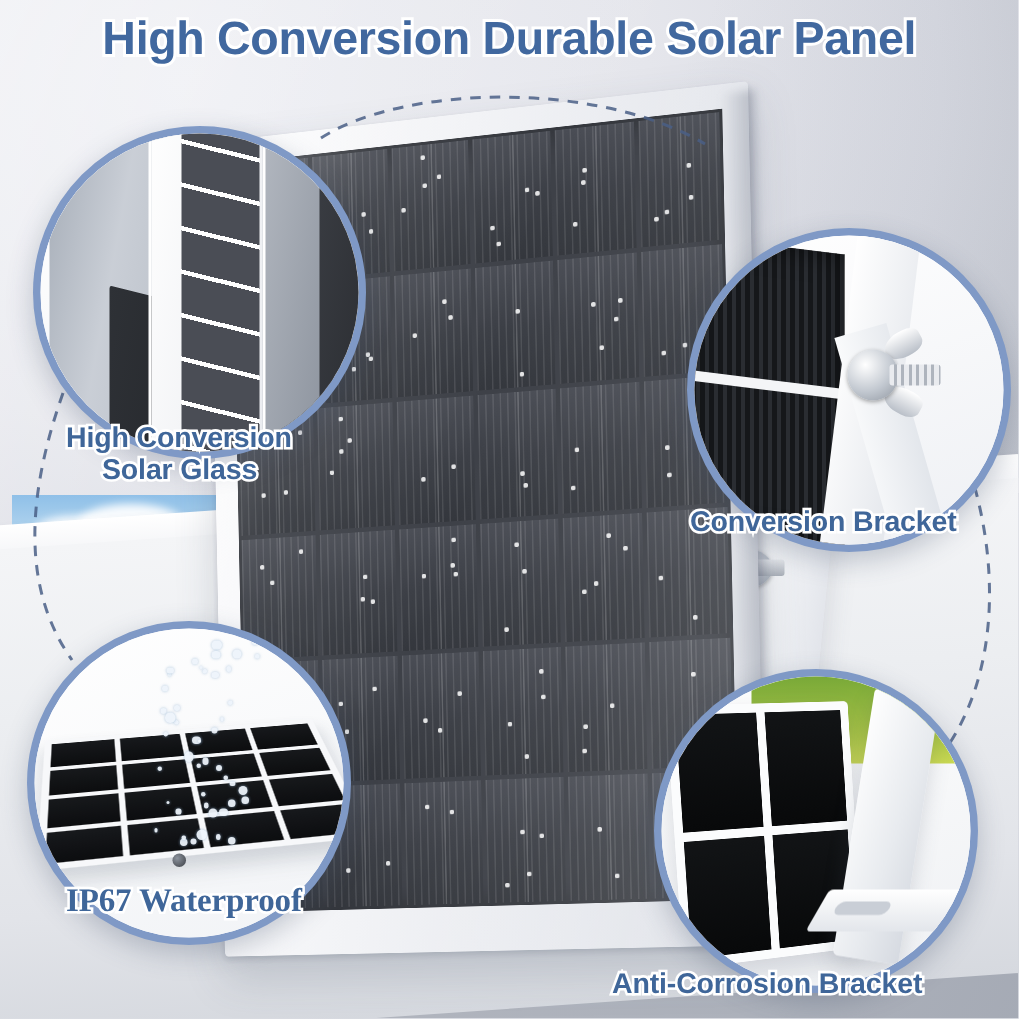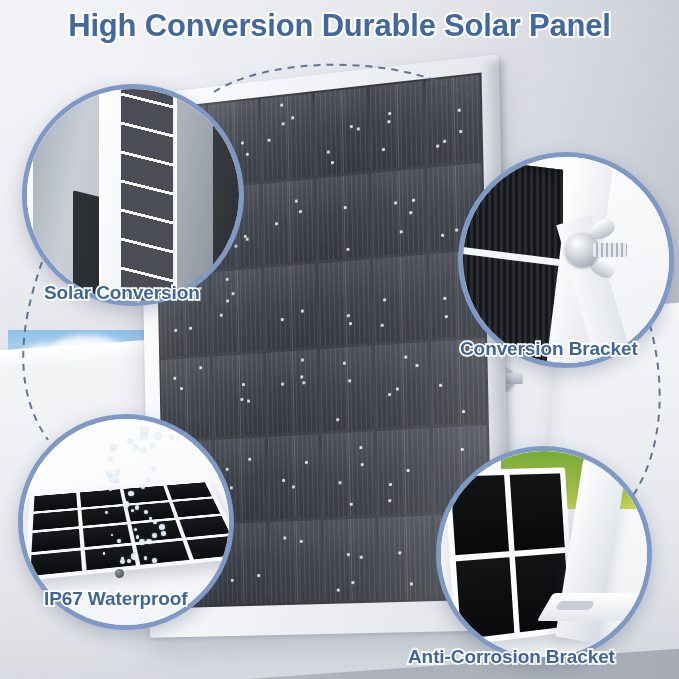--- a/index.html
+++ b/index.html
@@ -247,21 +247,21 @@
 
   
   .flabel{
     position:absolute;z-index:55;font-weight:bold;color:#3f6699;
     -webkit-text-stroke:3.4px #ffffff;paint-order:stroke fill;
     letter-spacing:-.1px;line-height:1.12;
   }
   .l1{left:44px;top:282px;font-size:19px;}
   .l1 .ln2{display:block;padding-left:24px;}
   .l2{left:460px;top:338px;font-size:19px;white-space:nowrap;}
-  .l3{left:44px;top:588px;font-size:19px;white-space:nowrap;}
+  .l3{left:44px;top:588px;font-size:22px;white-space:nowrap;font-family:Liberation Serif, serif;}
   .l4{left:408px;top:646px;font-size:19px;white-space:nowrap;}
 </style>
 </head>
 <body>
 
 <div id="stage">
 
   <div class="bg-sweep"></div>
 
   <div class="scene">
@@ -604,19 +604,20 @@
         </div>
       <div class="leg"></div>
         <div class="legfoot"></div>
         <div class="slot"></div>
     </div>
   </div>
 
   <div class="title">High Conversion Durable Solar Panel</div>
 
   <div class="flabel l1">
-    <span>Solar Conversion</span>
+    <span>High Conversion</span>
+    <span class="ln2">Solar Glass</span>
   </div>
   <div class="flabel l2">Conversion Bracket</div>
   <div class="flabel l3">IP67 Waterproof</div>
   <div class="flabel l4">Anti-Corrosion Bracket</div>
 
 </div>
 
 </body></html>

